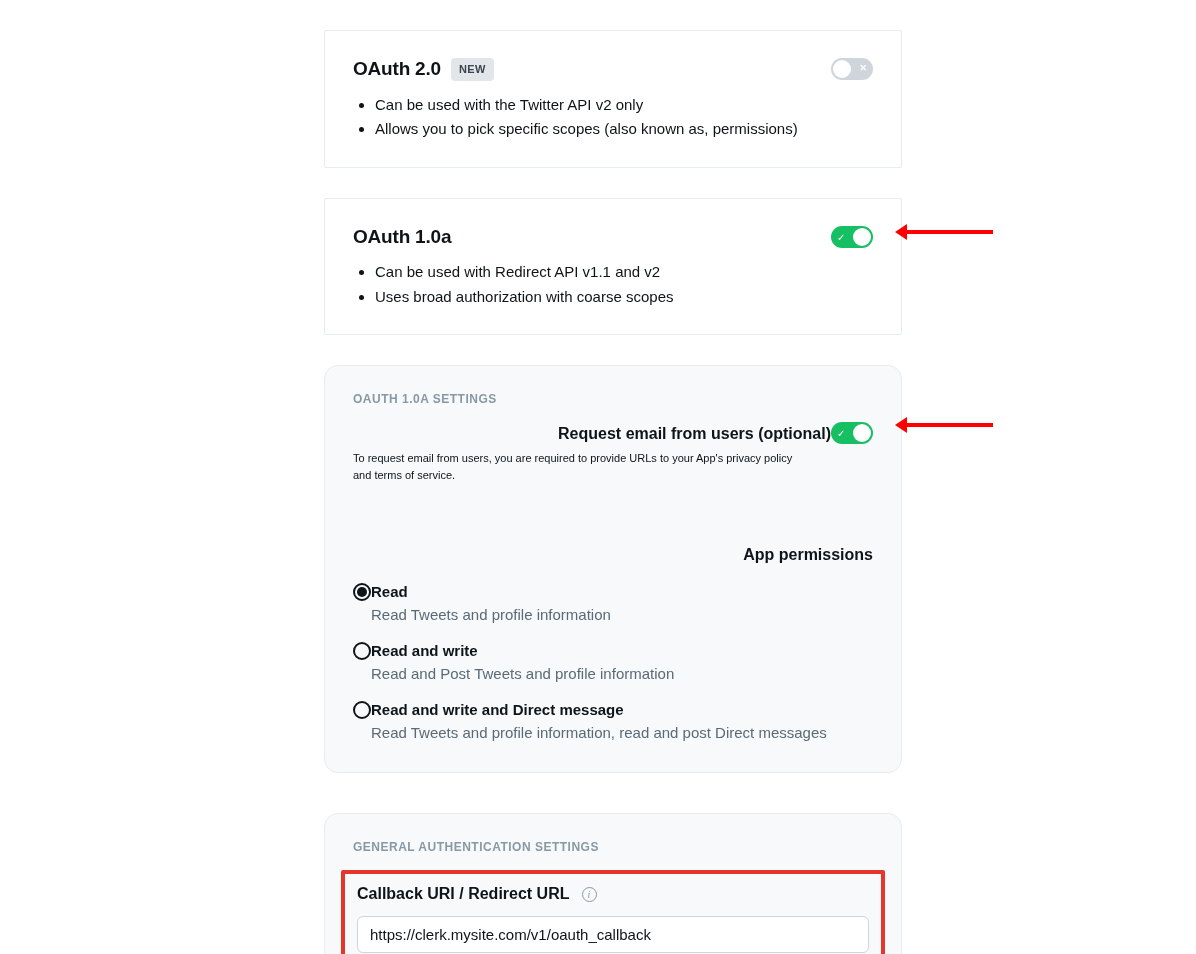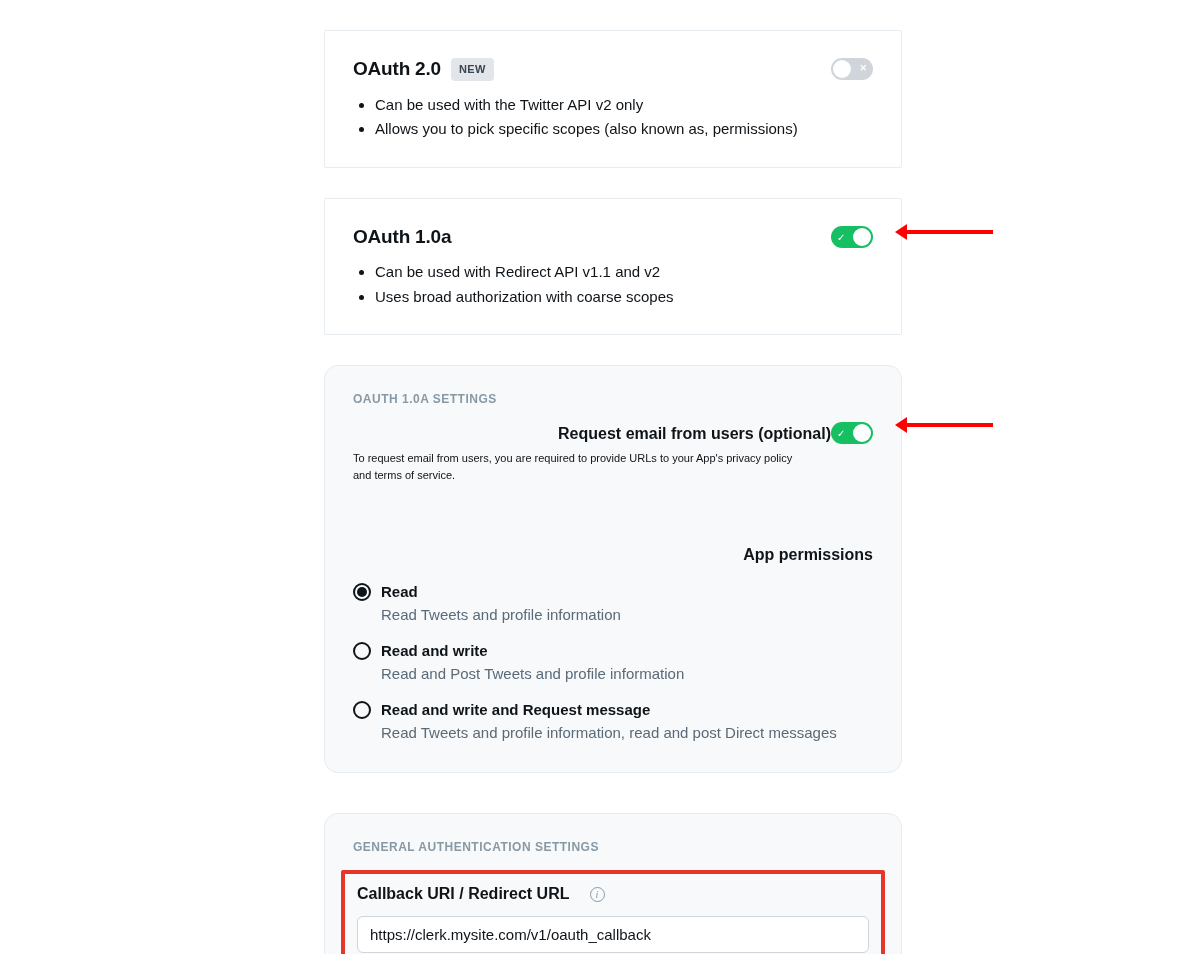--- a/index.html
+++ b/index.html
@@ -121,39 +121,39 @@
       margin-top:4px;
       max-width:460px;
     }
     .permissions-title {
       font-size:16px;
       font-weight:800;
       margin-top:60px;
       margin-bottom:14px;
       text-align:right;
     }
-    .radio-row { display:flex; align-items:flex-start; gap:10px; margin-bottom:14px; }
+    .radio-row { display:flex; align-items:flex-start; gap:0; margin-bottom:14px; }
     .radio {
       width:18px; height:18px; border-radius:50%; border:2px solid #0f1419;
       margin-top:2px; flex-shrink:0; position:relative; cursor:pointer;
     }
     .radio.selected::after {
       content:""; position:absolute; top:2px; left:2px; width:10px; height:10px;
       border-radius:50%; background:#0f1419;
     }
     .radio-label { font-weight:800; font-size:15px; }
     .radio-desc { color:#5a6a78; font-size:15px;text-align:center; }
 
     .callback-highlight {
       border: 4px solid #e6352b;
       border-radius:2px;
       margin:8px -12px 0 -12px;
       padding: 8px 12px 10px 12px;
     }
-    .callback-title-row { display:flex; align-items:center; gap:20px; margin-bottom:10px; }
+    .callback-title-row { display:flex; align-items:center; gap:12px; margin-bottom:10px; }
     .callback-title { font-weight:800; font-size:16px; }
     .info-icon {
       width:15px; height:15px; border:1px solid #8899a6; border-radius:50%;
       display:inline-flex; align-items:center; justify-content:center;
       font-size:10px; color:#8899a6; font-family:serif; font-style:italic;
     }
     .url-input {
       width:100%; padding:9px 12px; font-size:15px;
       border:1px solid #cfd5da; border-radius:6px; background:#fff;
       color:#0f1419;
@@ -240,21 +240,21 @@
     <div class="radio-row">
       <div class="radio"></div>
       <div>
         <div class="radio-label">Read and write</div>
         <div class="radio-desc">Read and Post Tweets and profile information</div>
       </div>
     </div>
     <div class="radio-row" style="margin-bottom:0;">
       <div class="radio"></div>
       <div>
-        <div class="radio-label">Read and write and Request message</div>
+        <div class="radio-label">Read and write and Direct message</div>
         <div class="radio-desc">Read Tweets and profile information, read and post Direct messages</div>
       </div>
     </div>
 
     <div class="arrow" style="top:57px; left:578px;"></div>
   </div>
 
   <div class="section-card" style="padding-bottom:20px;">
     <div class="section-label">GENERAL AUTHENTICATION SETTINGS</div>
 

